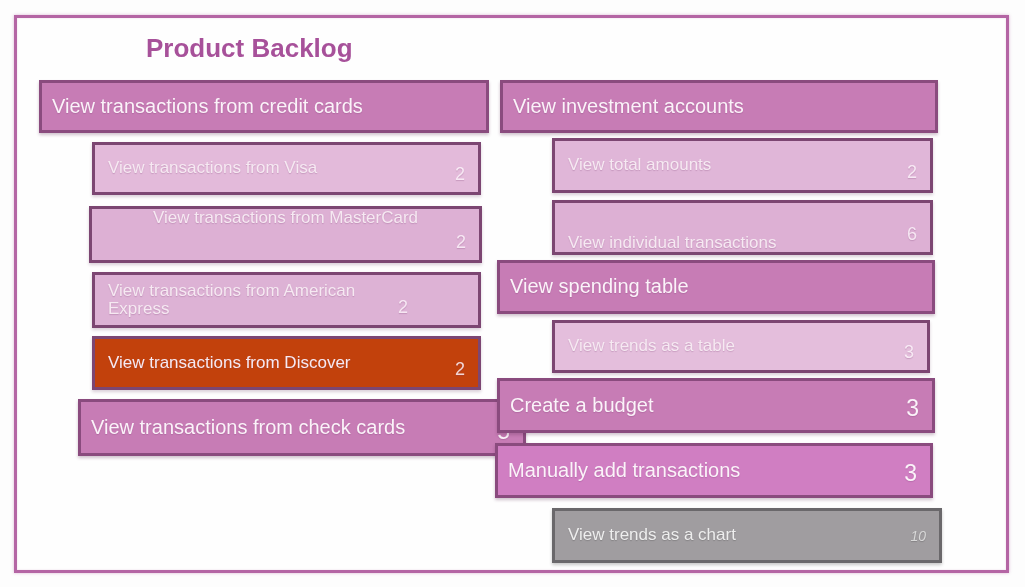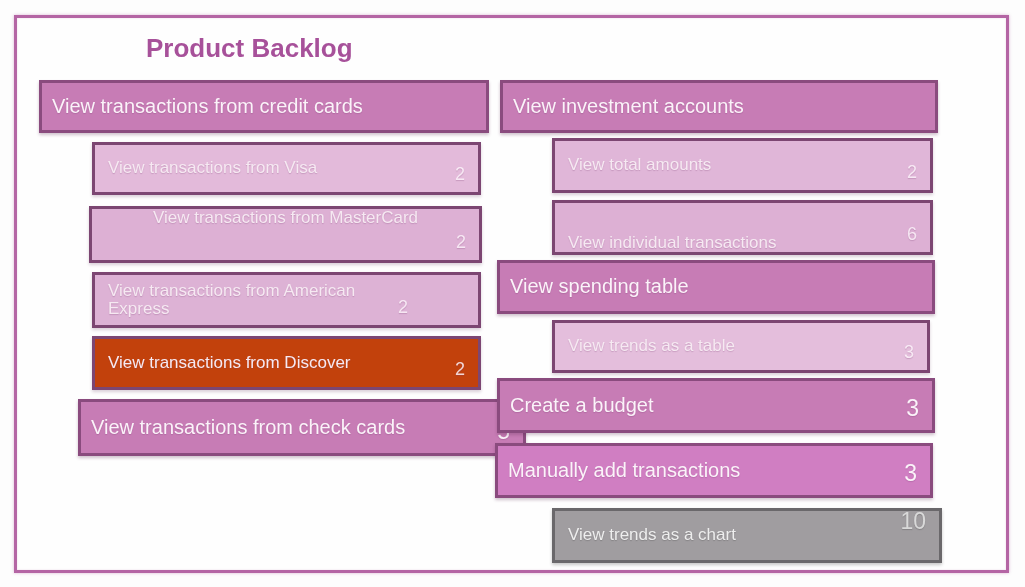--- a/index.html
+++ b/index.html
@@ -73,24 +73,25 @@
   }
   .gray {
     background: #a09da0;
     border: 3px solid #6a686b;
     color: #eeeeee;
     font-size: 17px;
     box-shadow: 0 2px 3px rgba(60,60,60,0.28);
     text-shadow: 0 1px 1px rgba(70,70,70,0.3);
   }
   .gray .points {
-    font-size: 23px;
+    font-size: 14px;
     color: #d9d9d9;
     align-self: flex-end;
-    padding-bottom: 25px;
+    padding-bottom: 16px;
+    font-style: italic;
   }
 
   
   .c-credit   { left: 39px;  top: 80px;  width: 450px; height: 53px; }
   .c-visa     { left: 92px;  top: 142px; width: 389px; height: 53px; background: #e3bada; }
   .c-mc       { left: 89px;  top: 206px; width: 393px; height: 57px; background: #ddb0d4; flex-direction: column; }
   .c-amex     { left: 92px;  top: 272px; width: 389px; height: 56px; background: #ddb2d5; }
   .c-amex .label { max-width: 282px; }
   .c-discover { left: 92px;  top: 336px; width: 389px; height: 54px; background: #c2410c; }
   .c-check    { left: 37px;  top: 399px; width: 448px; height: 57px; margin-left: 41px; }

